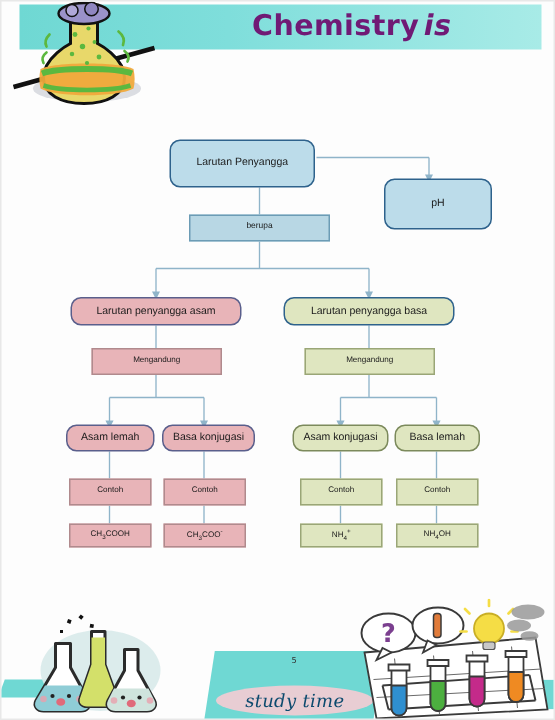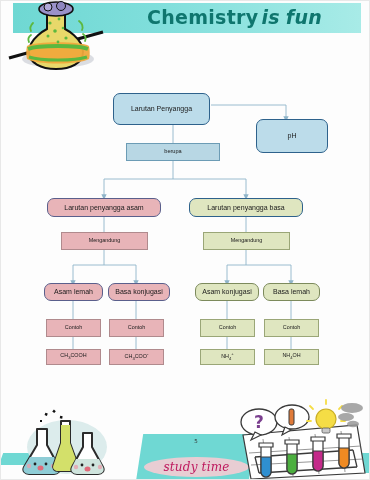--- a/index.html
+++ b/index.html
@@ -21,21 +21,21 @@
 
   
   .header-band{
     position:absolute;left:12px;top:2px;width:348px;height:30px;
     background:linear-gradient(90deg,#6fd8d3 0%,#7fdedb 40%,#a8ebe7 100%);
   }
   .header-title{
     position:absolute;left:120px;top:1px;width:230px;height:30px;
     display:flex;align-items:center;justify-content:center;
     font-family:"DejaVu Sans", sans-serif;
-    font-size:19px;font-weight:700;color:#0f766e;
+    font-size:19px;font-weight:700;color:#701a75;
     letter-spacing:.3px;
     white-space:nowrap;
   }
   .header-title .ital{font-style:italic;margin:0 3px;}
 
   
   .flask-art{position:absolute;left:2px;top:0px;width:106px;height:78px;}
 
   
   .fc{position:absolute;left:0;top:0;width:370px;height:400px;}
@@ -103,42 +103,41 @@
     text-align:center;font-size:5.5px;color:#333;
     font-family:"DejaVu Sans", sans-serif;
   }
   .study-pill{
     position:absolute;left:143px;top:456px;width:105px;height:20px;
     background:#e8cdd3;border-radius:50%;
     display:flex;align-items:center;justify-content:center;
   }
   .study-text{
     font-family:"DejaVu Serif", serif;
-    font-style:italic;font-size:12px;color:#be185d;
+    font-style:italic;font-size:12px;color:#0c4a6e;
     letter-spacing:.2px;
   }
   .art-bl{position:absolute;left:14px;top:406px;width:100px;height:70px;}
   .art-br{position:absolute;left:228px;top:398px;width:140px;height:82px;}
   .teal-wedge{
     position:absolute;left:300px;top:452px;width:70px;height:20px;
     background:#6fd8d3;
     clip-path:polygon(10% 0%,100% 0%,100% 100%,0% 100%);
   }
 </style>
 </head>
 <body>
 
 <div class="page">
 
   <div class="header-band"></div>
 
   <div class="header-title">
     <span>Chemistry</span>
     <span class="ital">is</span>
-    <span class="ital">fun</span>
   </div>
 
   <svg class="flask-art" viewBox="0 0 106 78">
     <ellipse cx="55" cy="58" rx="36" ry="9" fill="#c9cdd4" opacity=".65"></ellipse>
     <path d="M6 57 L100 31" stroke="#111" stroke-width="3.2" fill="none"></path>
     <path d="M44 8 h18 v20 c0 0 18 9 18 23 c0 11 -12 17 -27 17 c-15 0 -27 -6 -27 -17 c0 -14 18 -23 18 -23 z" fill="#e8d86a" stroke="#111" stroke-width="2"></path>
     <path d="M24 45 c8 -5 54 -5 62 0 c1 5 1 9 0 13 c-10 6 -52 6 -62 0 c-1 -4 -1 -8 0 -13 z" fill="#f0a93c" opacity=".95"></path>
     <path d="M25 48 c10 -4 50 -4 60 0" stroke="#5cb83f" stroke-width="4" fill="none"></path>
     <path d="M26 56 c12 4 46 4 58 0" stroke="#5cb83f" stroke-width="3" fill="none"></path>
     <ellipse cx="53" cy="8" rx="17" ry="7" fill="#9a92c9" stroke="#111" stroke-width="1.6"></ellipse>

